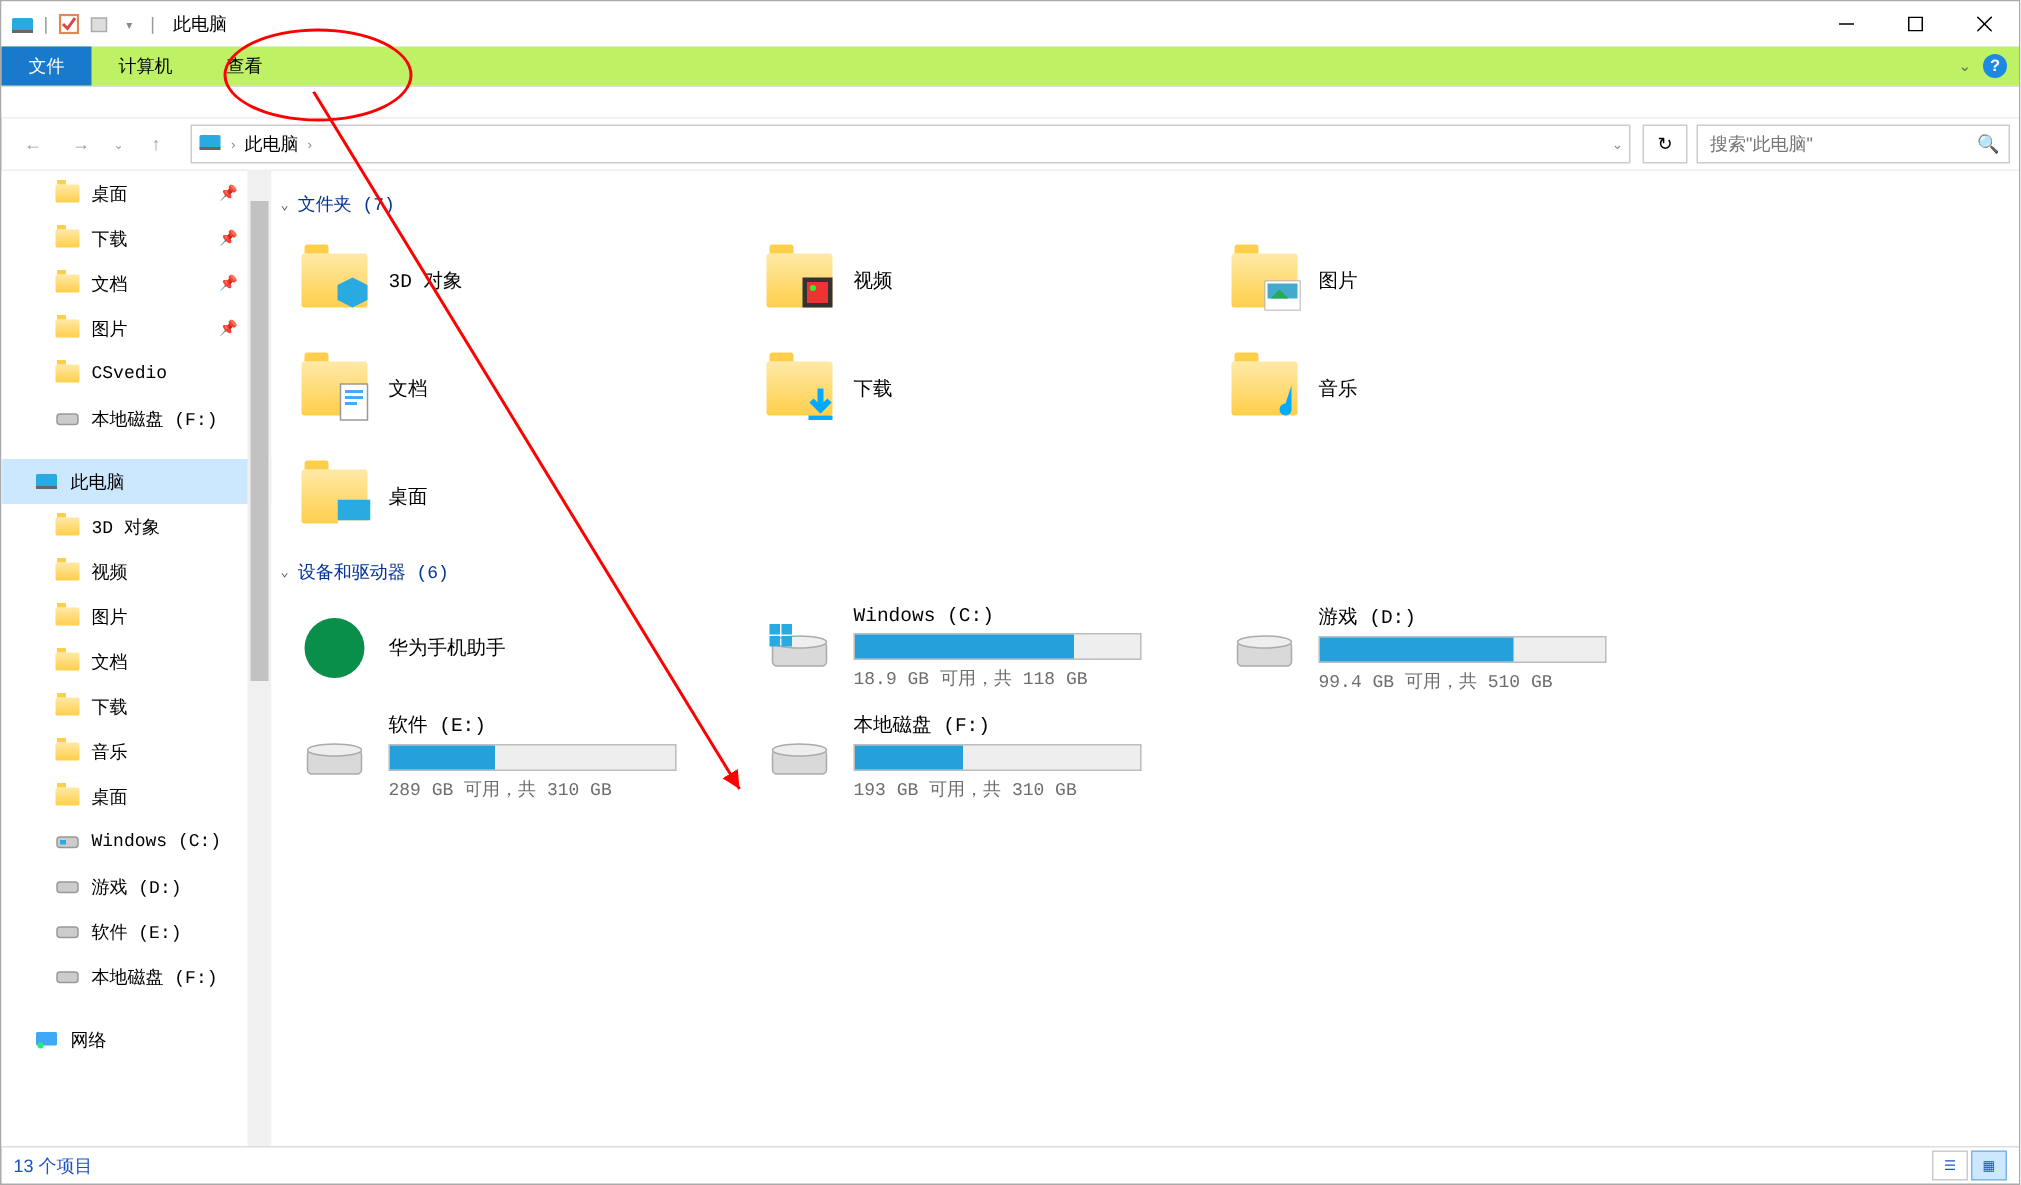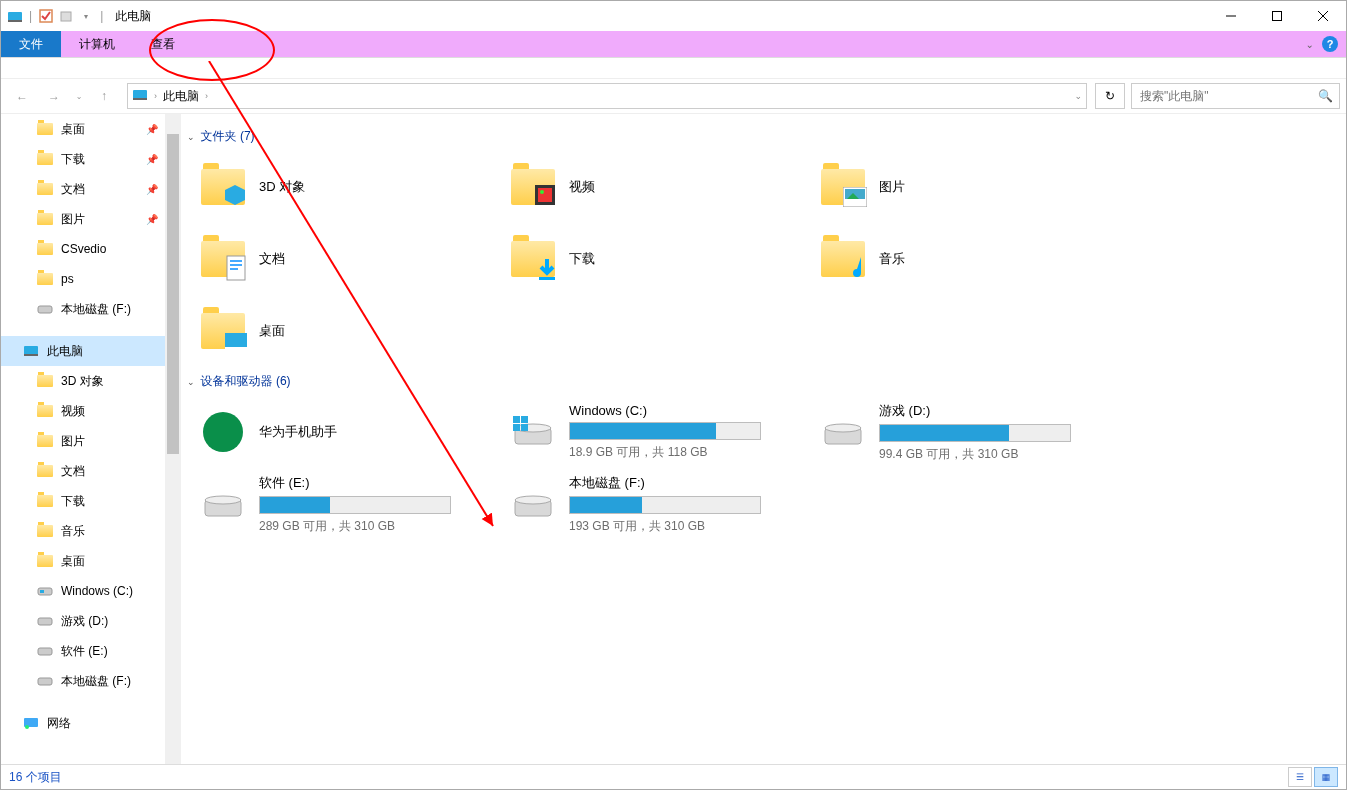--- a/index.html
+++ b/index.html
@@ -4,37 +4,37 @@
 <style>
 html,body{margin:0;padding:0;font-family:"Microsoft YaHei","Segoe UI",sans-serif;font-size:12px;color:#000;background:#fff;width:1347px;height:790px;overflow:hidden;}
 .window{display:flex;flex-direction:column;height:100%;border:1px solid #aaa;box-sizing:border-box;position:relative;}
 .titlebar{height:30px;display:flex;align-items:center;background:#fff;}
 .titlebar .qat{display:flex;align-items:center;gap:4px;padding:0 6px;}
 .titlebar .qat .q-icon{width:16px;height:16px;display:flex;align-items:center;justify-content:center;}
 .titlebar .sep{color:#999;margin:0 2px;}
 .titlebar .title{margin-left:4px;font-size:12px;}
 .win-controls{margin-left:auto;display:flex;}
 .win-controls div{width:46px;height:30px;display:flex;align-items:center;justify-content:center;font-size:10px;}
-.ribbon-tabs{height:26px;display:flex;align-items:stretch;background:#f0abfc;border-bottom:1px solid #ddd;position:relative;}
+.ribbon-tabs{height:26px;display:flex;align-items:stretch;background:#bef264;border-bottom:1px solid #ddd;position:relative;}
 .ribbon-tabs .tab{padding:0 18px;display:flex;align-items:center;font-size:12px;cursor:default;}
 .ribbon-tabs .tab.file{background:#1979ca;color:#fff;}
 .ribbon-tabs .rt-right{margin-left:auto;display:flex;align-items:center;padding-right:8px;gap:8px;}
 .chev{font-size:10px;color:#666;}
 .help-icon{width:16px;height:16px;border-radius:50%;background:#1e88e5;color:#fff;display:flex;align-items:center;justify-content:center;font-size:11px;font-weight:bold;}
 .ribbon-space{height:20px;background:#fff;}
 .navbar{height:34px;display:flex;align-items:center;padding:0 6px;gap:2px;border-top:1px solid #eee;border-bottom:1px solid #eee;}
 .navbar .nav-btn{width:30px;height:28px;display:flex;align-items:center;justify-content:center;color:#999;}
 .addr{flex:1;display:flex;align-items:center;border:1px solid #ccc;height:24px;padding:0 4px;gap:6px;margin:0 6px;}
 .addr .crumb{display:flex;align-items:center;gap:6px;}
 .addr .ar{color:#888;font-size:9px;}
 .refresh{width:28px;height:24px;border:1px solid #ccc;display:flex;align-items:center;justify-content:center;border-left:1px solid #ccc;}
 .search{width:195px;height:24px;border:1px solid #ccc;display:flex;align-items:center;padding:0 6px;margin-left:4px;}
 .search input{border:none;outline:none;flex:1;font-size:12px;color:#888;background:transparent;}
 .search .mag{color:#888;}
-.body{display:flex;flex:1;min-height:0;}
+.body{display:flex;flex:1;min-height:0;font-family:Liberation Mono, monospace;}
 .sidebar{width:180px;border-right:none;overflow-y:auto;position:relative;background:#fff;}
 .side-scroll{position:absolute;right:0;top:0;bottom:0;width:16px;background:#f0f0f0;}
 .side-scroll .thumb{position:absolute;left:2px;right:2px;top:20px;height:320px;background:#c2c2c2;}
 .side-item{display:flex;align-items:center;height:30px;padding-left:36px;gap:8px;}
 .side-item .ic{width:16px;height:16px;flex:0 0 16px;display:flex;align-items:center;justify-content:center;}
 .side-item.selected{background:#cce8ff;}
 .side-item .pin{margin-left:auto;margin-right:22px;color:#888;font-size:10px;}
 .side-item.lvl0{padding-left:22px;}
 .content{flex:1;overflow:auto;padding:8px 0 0 0;position:relative;}
 .group-header{display:flex;align-items:center;gap:6px;color:#003399;font-size:12px;padding:6px 0 6px 6px;}
@@ -186,27 +186,20 @@
      </div>
           <div class="side-item">
        <span class="ic">
               <span class="mini-fold"></span>
             </span>
        <span>CSvedio</span>
 
      </div>
           <div class="side-item">
        <span class="ic">
-              <span class="mini-fold"></span>
-            </span>
-       <span>ps</span>
-
-     </div>
-          <div class="side-item">
-       <span class="ic">
               <svg width="16" height="12">
                 <rect x="1" y="3" width="14" height="7" rx="2" fill="#ccc" stroke="#999"></rect>
               </svg>
             </span>
        <span>本地磁盘 (F:)</span>
 
      </div>
           <div style="height:12px"></div>
           <div class="side-item selected lvl0">
        <span class="ic">
@@ -462,21 +455,21 @@
               <svg width="44" height="36">
                 <rect x="4" y="14" width="36" height="16" rx="3" fill="#d9d9d9" stroke="#aaa"></rect>
                 <ellipse cx="22" cy="14" rx="18" ry="4" fill="#eee" stroke="#aaa"></ellipse>
               </svg>
             </div>
            <div class="meta">
               <span class="lbl">游戏 (D:)</span>
               <div class="bar">
                 <div class="fill" style="width:68%"></div>
               </div>
-              <span class="sub">99.4 GB 可用，共 310 GB</span>
+              <span class="sub">99.4 GB 可用，共 510 GB</span>
             </div>
          </div>
           <div class="item drive">
            <div class="big-ic">
               <svg width="44" height="36">
                 <rect x="4" y="14" width="36" height="16" rx="3" fill="#d9d9d9" stroke="#aaa"></rect>
                 <ellipse cx="22" cy="14" rx="18" ry="4" fill="#eee" stroke="#aaa"></ellipse>
               </svg>
             </div>
            <div class="meta">
@@ -500,19 +493,19 @@
                 <div class="fill" style="width:38%"></div>
               </div>
               <span class="sub">193 GB 可用，共 310 GB</span>
             </div>
          </div>
         </div>
       </div>
   </div>
 
   <div class="statusbar">
-    <span>16 个项目</span>
+    <span>13 个项目</span>
     <div class="views">
       <div>☰</div>
       <div class="active">▦</div>
     </div>
   </div>
 </div>
 
 </body></html>

